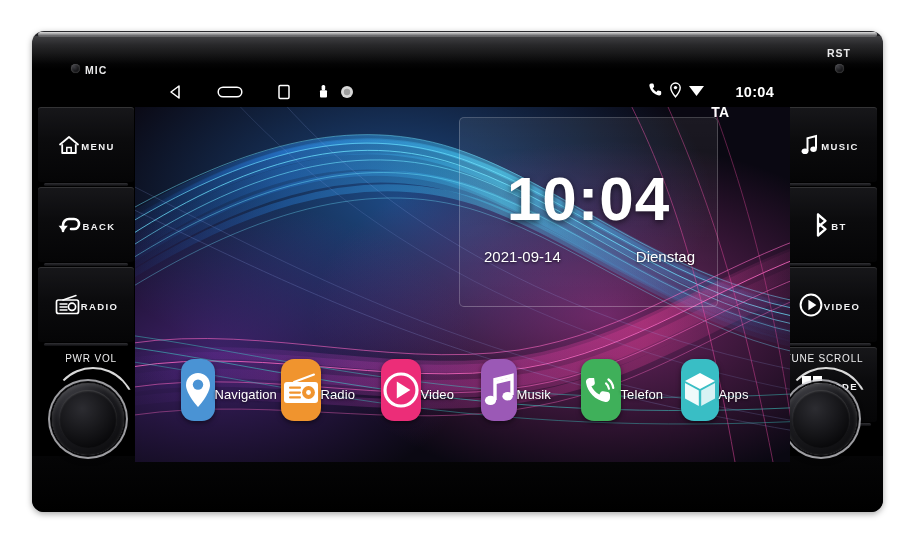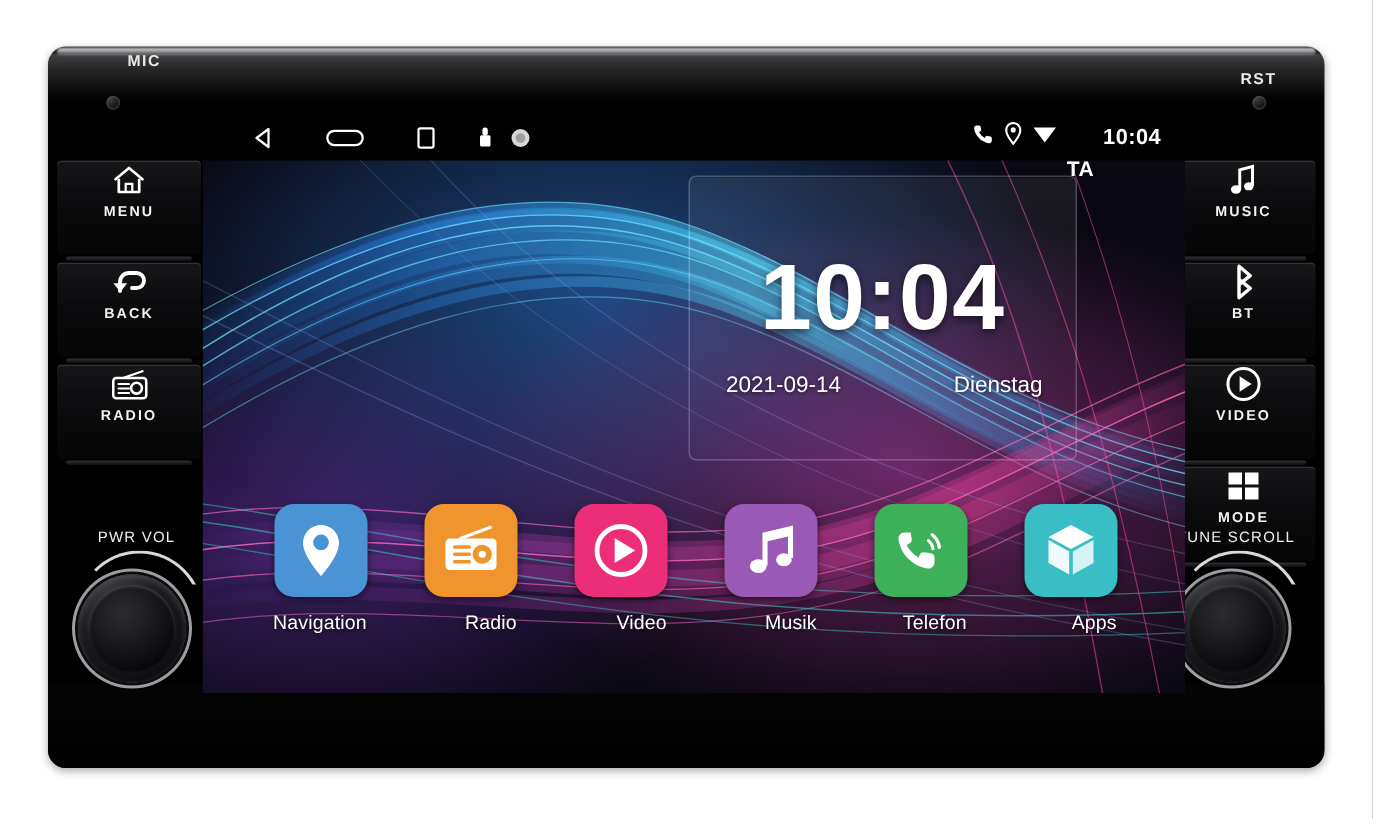--- a/index.html
+++ b/index.html
@@ -39,24 +39,24 @@
     background:radial-gradient(circle at 35% 30%,#3d3d42,#0a0a0c 70%);
     box-shadow:inset 0 0 2px rgba(255,255,255,.45),0 0 1px rgba(255,255,255,.2);
   }
 
   
   .side-col{position:absolute;top:76px;width:96px;height:300px;}
   .side-col.left{left:6px;}
   .side-col.right{right:6px;}
 
   .hwbtn{
-    position:relative;width:96px;height:63px;margin-bottom:5px;
+    position:relative;width:96px;height:75px;margin-bottom:5px;
     background:linear-gradient(180deg,#17171a 0%,#0b0b0d 45%,#050506 100%);
     border-radius:3px;
-    display:flex;flex-direction:column;align-items:center;justify-content:flex-start;
+    display:flex;flex-direction:row;align-items:center;justify-content:center;
     box-shadow:inset 0 1px 0 rgba(255,255,255,.12),0 1px 1px rgba(0,0,0,.9);
   }
   .hwbtn::after{
     content:"";position:absolute;left:6px;bottom:-4px;width:84px;height:3px;border-radius:2px;
     background:linear-gradient(180deg,#3a3a3f,#101013);
     opacity:.85;
   }
   .hwbtn .ic{height:26px;display:flex;align-items:center;justify-content:center;}
   .hwbtn .lb{
     color:#f2f2f3;font-size:9.5px;font-weight:bold;letter-spacing:1.4px;margin-top:3px;
@@ -135,42 +135,42 @@
   .wday{
     position:absolute;right:22px;top:130px;color:#fff;font-size:15px;
     text-shadow:0 1px 3px rgba(0,0,0,.7);
   }
 
   
   .dock{
     position:absolute;left:0;bottom:18px;width:655px;height:108px;z-index:6;
     display:flex;justify-content:center;gap:36px;
   }
-  .app{width:64px;display:flex;flex-direction:column;align-items:flex-end;cursor:pointer;}
+  .app{width:64px;display:flex;flex-direction:row;align-items:center;cursor:pointer;}
   .app-tile{
     width:62px;height:62px;border-radius:13px;
     display:flex;align-items:center;justify-content:center;
     box-shadow:0 2px 5px rgba(0,0,0,.5);
   }
   .app-label{
     margin-top:9px;color:#fff;font-size:13px;letter-spacing:.1px;
     text-shadow:0 1px 3px rgba(0,0,0,.8);white-space:nowrap;
   }
 </style>
 </head>
 <body>
 
 <div id="stage">
 
   <div class="device">
     <div class="gloss-top"></div>
     <div class="gloss-sheen"></div>
     <div class="bezel-bottom"></div>
 
-    <div class="corner-label" style="left:34px;top:4px;padding-left:19px;">MIC</div>
+    <div class="corner-label" style="left:34px;top:33px;padding-left:19px;">MIC</div>
     <div class="corner-hole" style="left:39px;top:33px;"></div>
 
     <div class="corner-label" style="right:32px;top:16px;">RST</div>
     <div class="corner-hole" style="right:39px;top:33px;"></div>
 
     <div class="side-col left">
 
       <div class="hwbtn">
         <div class="ic">
           <svg width="24" height="22" viewBox="0 0 24 22">

